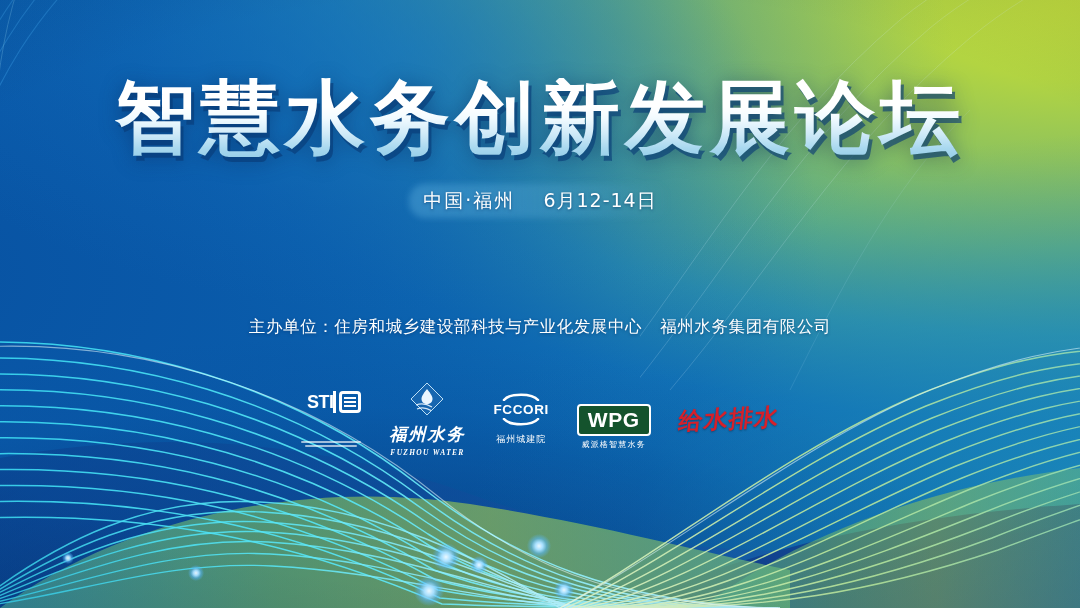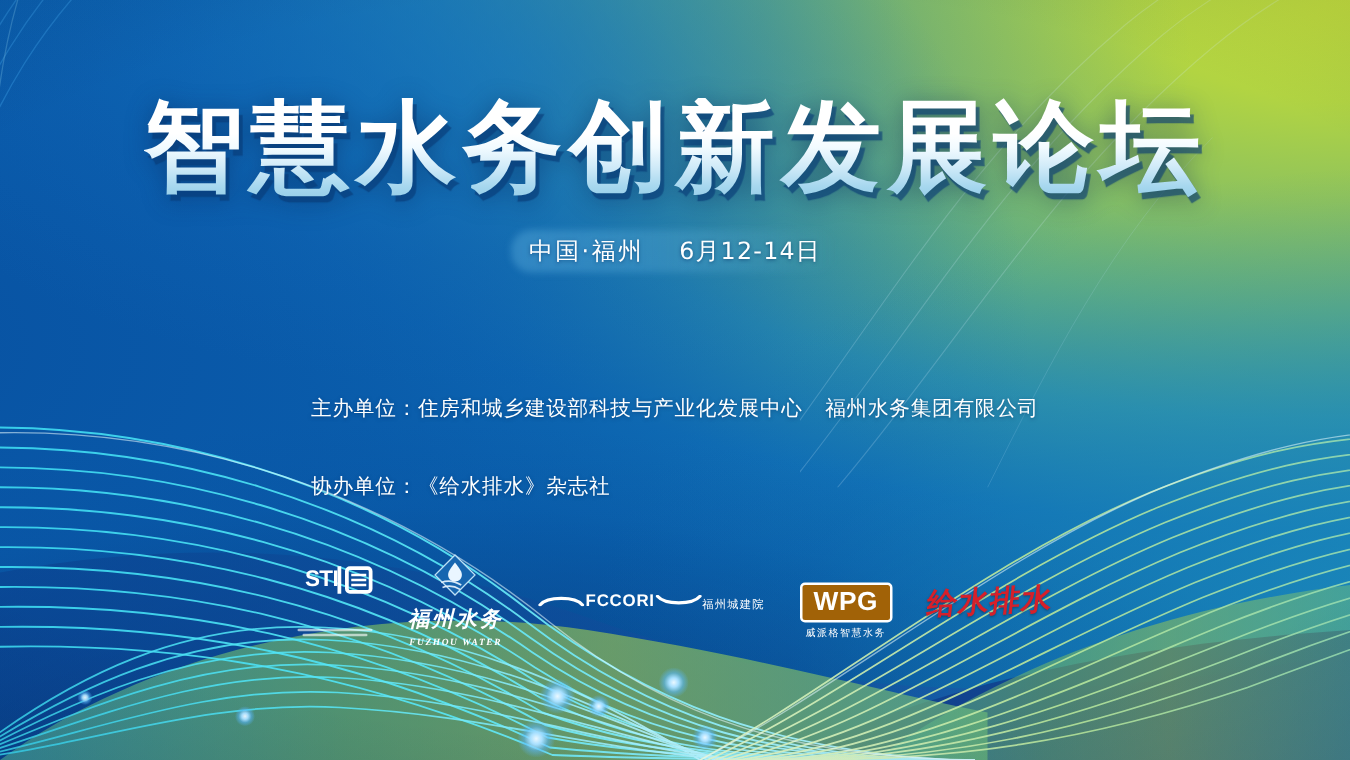--- a/index.html
+++ b/index.html
@@ -102,28 +102,28 @@
   .stid-sub i{display:block;height:2px;background:rgba(255,255,255,.62);border-radius:1px;}
 
   
   .fz{display:flex;align-items:center;gap:7px;font-style:italic;}
   .fz-mark{width:34px;height:34px;}
   .fz-txt{display:flex;flex-direction:column;align-items:center;}
   .fz-cn{color:#ffffff;font-size:17px;letter-spacing:2px;font-family:"DejaVu Sans",sans-serif;font-weight:600;}
   .fz-en{color:#ffffff;font-size:7.5px;letter-spacing:1.3px;margin-top:2px;font-family:"Liberation Serif",serif;font-weight:700;}
 
   
-  .fc{display:flex;flex-direction:row;align-items:center;}
+  .fc{display:flex;flex-direction:column;align-items:center;}
   .fc-arc{width:38px;height:9px;}
   .fc-txt{color:#ffffff;font-size:13.5px;font-weight:800;letter-spacing:.6px;font-family:"Liberation Sans",sans-serif;margin:1px 0;}
   .fc-cn{color:#ffffff;font-size:9px;letter-spacing:1px;font-family:"DejaVu Sans",sans-serif;margin-top:6px;}
 
   
   .wpg{display:flex;flex-direction:column;align-items:center;}
-  .wpg-box{background:#a16207;border:2px solid #ffffff;border-radius:4px;padding:2px 9px;margin-top:16px;}
+  .wpg-box{background:#14532d;border:2px solid #ffffff;border-radius:4px;padding:2px 9px;margin-top:16px;}
   .wpg-box span{color:#ffffff;font-size:21px;font-weight:900;letter-spacing:.5px;font-family:"Liberation Sans",sans-serif;}
   .wpg-cn{color:#ffffff;font-size:8px;letter-spacing:1.2px;margin-top:3px;font-family:"DejaVu Sans",sans-serif;}
 
   
   .gspw{color:#d6202a;font-size:24px;font-weight:700;letter-spacing:1px;
     font-family:"DejaVu Serif","Liberation Serif",serif;
     transform:skewX(-9deg) rotate(-2.5deg);
     text-shadow:0 1px 2px rgba(0,0,0,.30);}
 </style>
 </head>
@@ -278,23 +278,20 @@
       <div class="subtitle">
         <span>中国·福州</span>
         <span class="sub-date">6月12-14日</span>
       </div>
     </div>
 
     <div class="orgs">
       <div>
         <span>主办单位：</span><span>住房和城乡建设部科技与产业化发展中心</span><span class="org-gap"></span><span>福州水务集团有限公司</span>
       </div>
-      <div>
-        <span>协办单位：</span><span>《给水排水》杂志社</span>
-      </div>
     </div>
 
     <div class="logos">
 
       <div class="logo stid">
         <div class="stid-row">
           <span class="stid-text">STI</span>
           <span class="stid-bar"></span>
           <span class="stid-mark"></span>
         </div>

